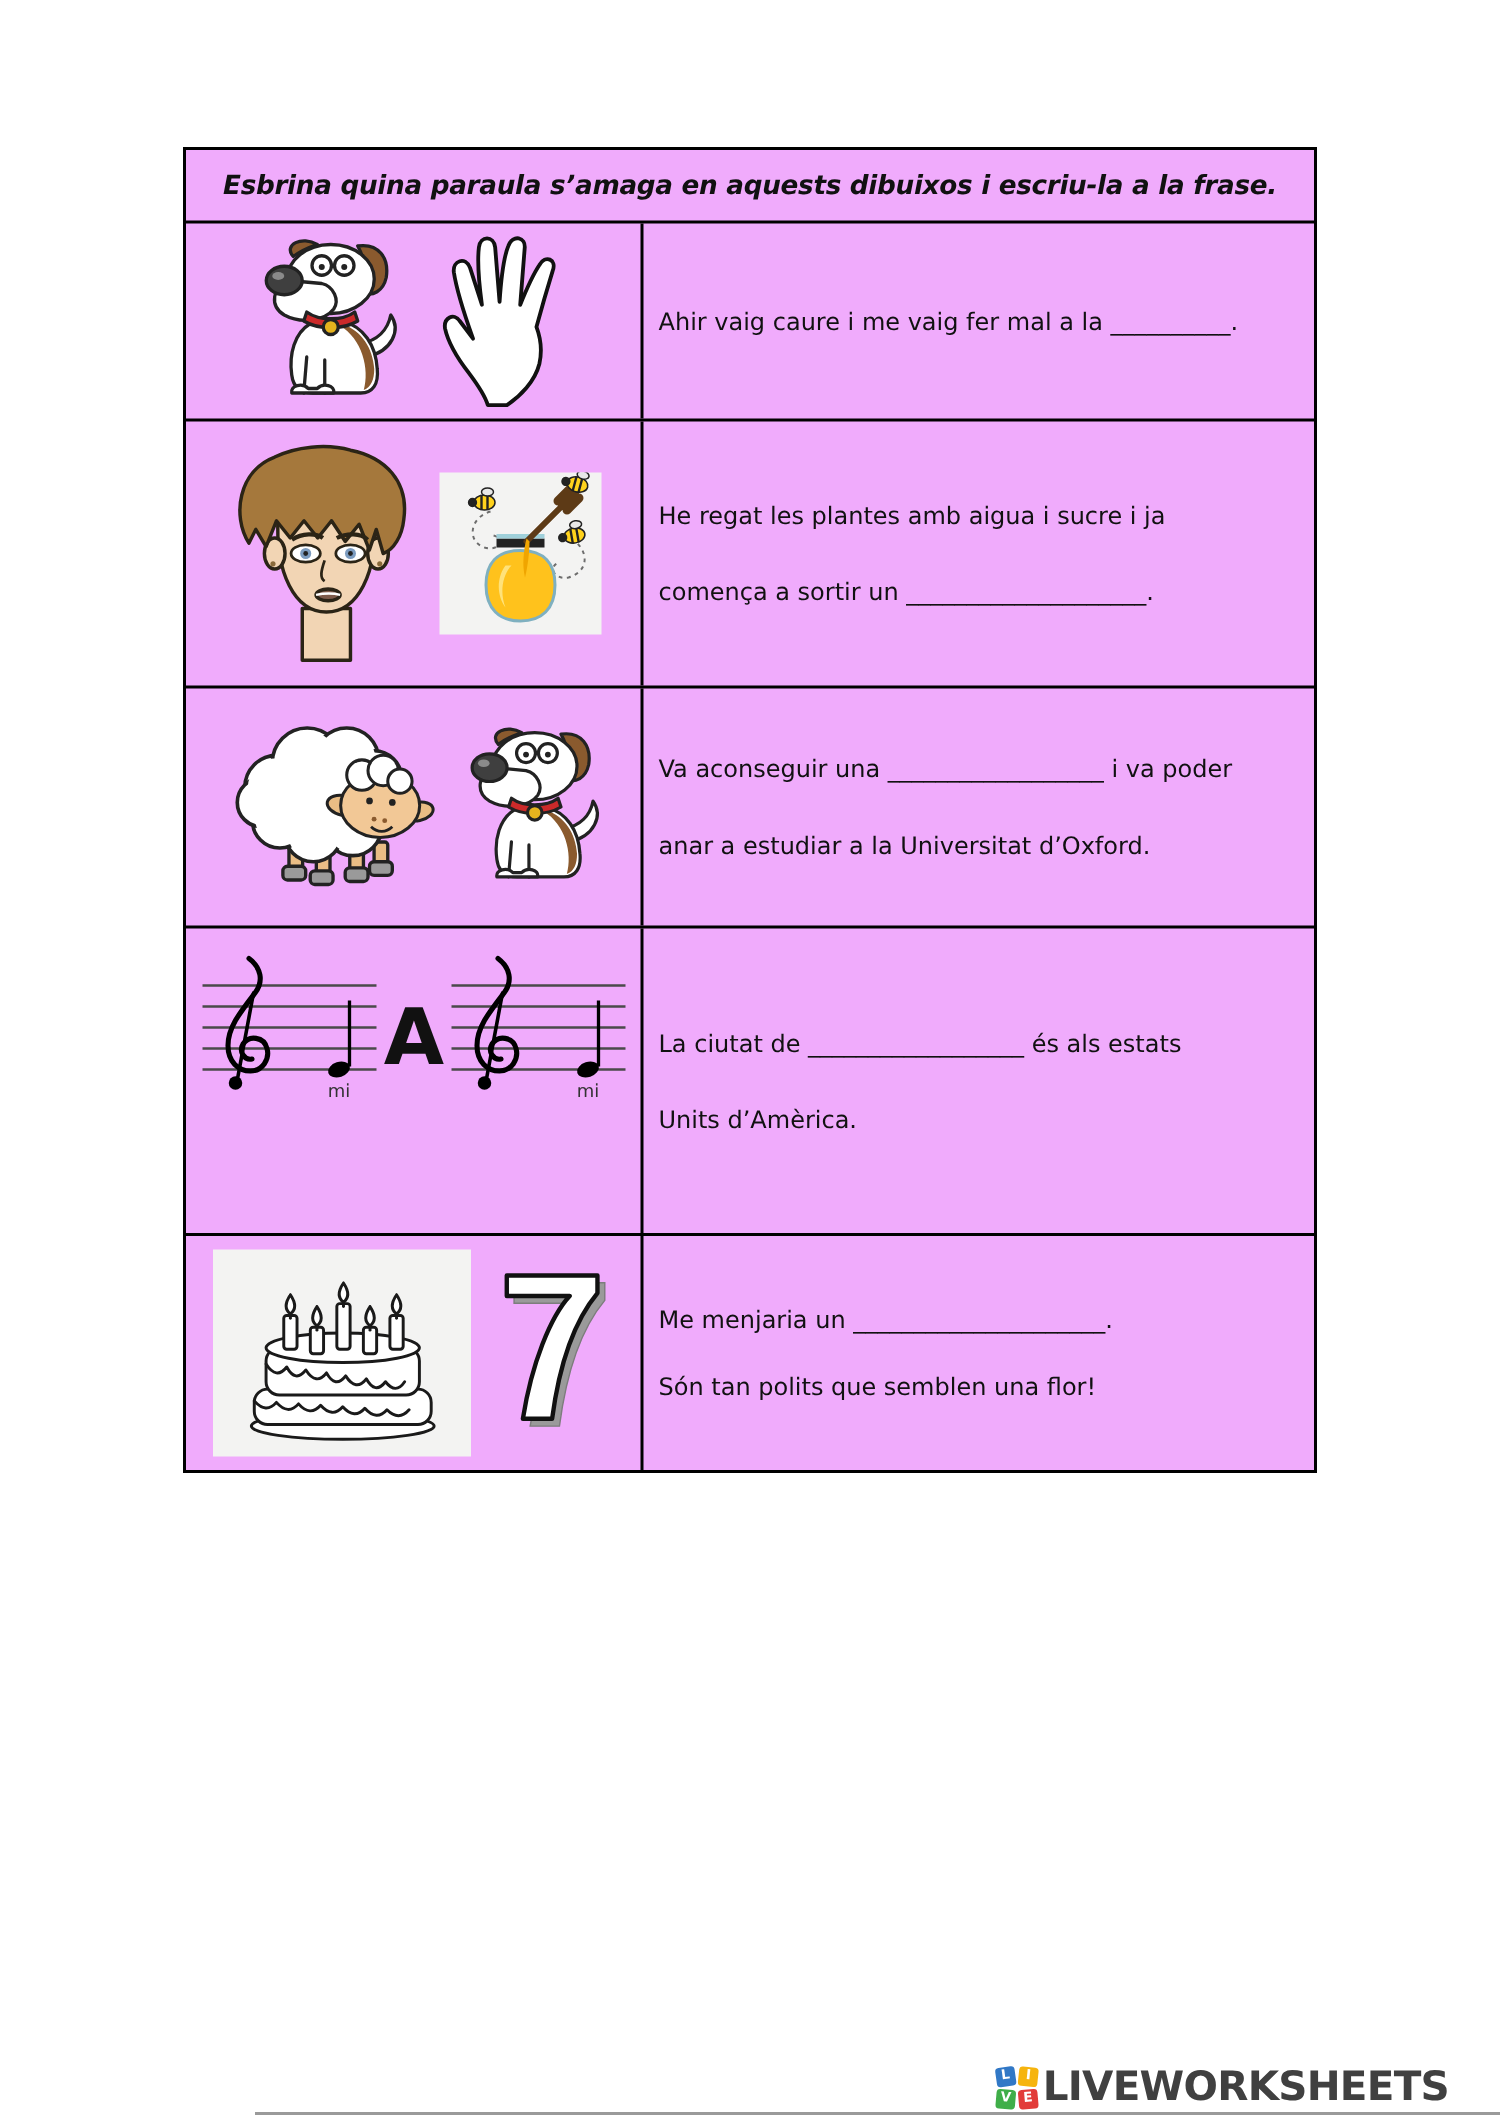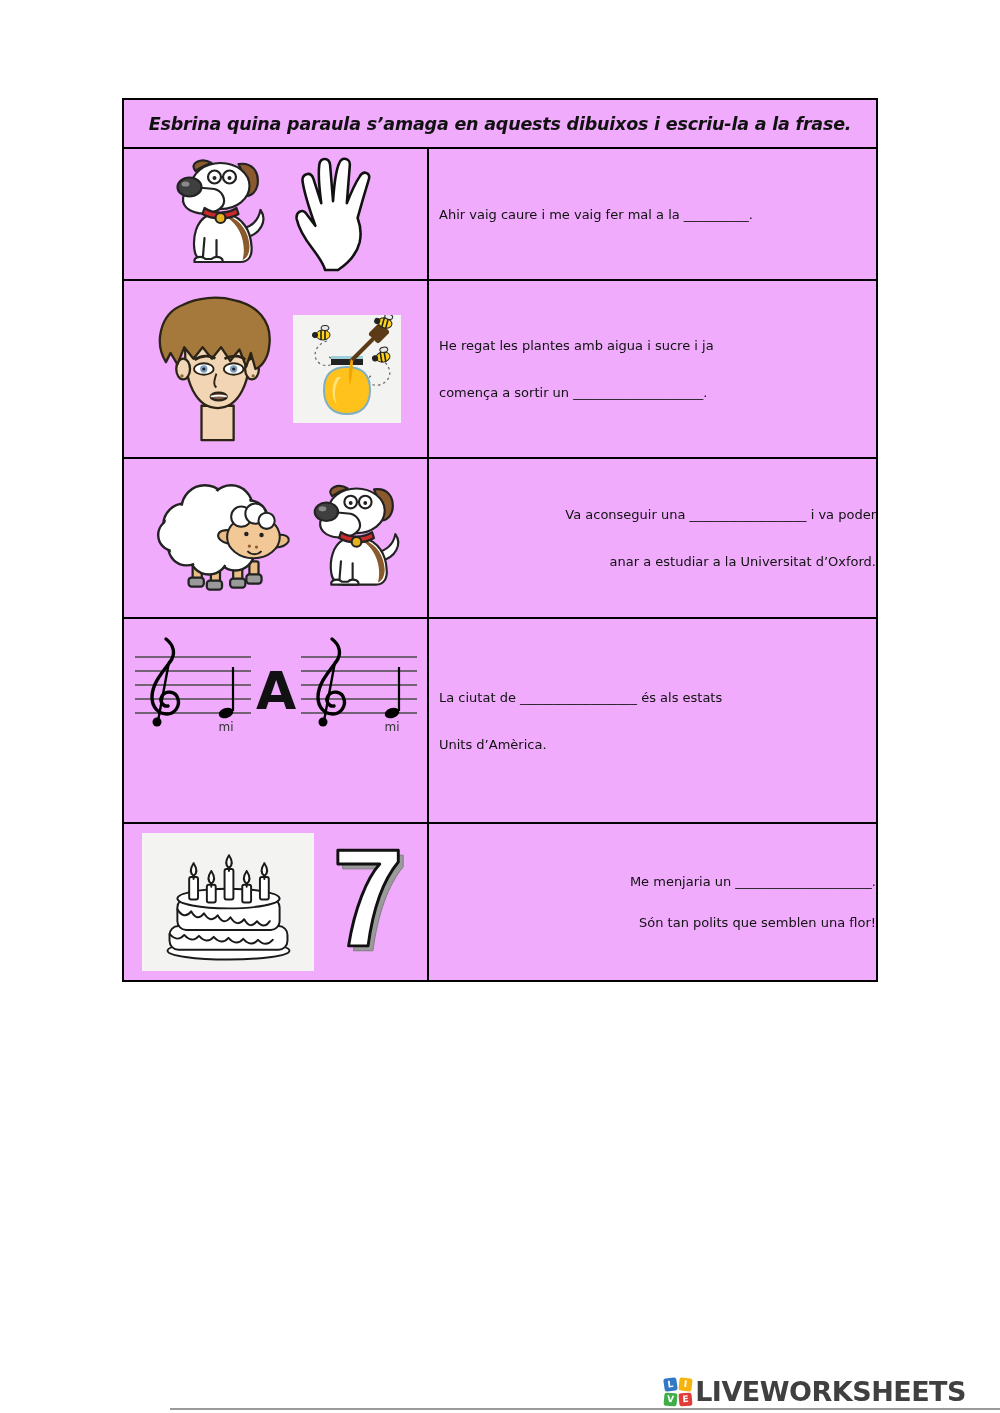--- a/index.html
+++ b/index.html
@@ -17,21 +17,21 @@
     white-space:nowrap;
   }
   .row{display:grid;grid-template-columns:305px 1fr;border-top:2px solid #000;}
   .cell-img{
     border-right:2px solid #000;display:flex;align-items:center;
     justify-content:center;gap:14px;overflow:hidden;
   }
   .cell-img.top{align-items:flex-start;padding-top:12px;}
   .cell-txt{
     display:flex;flex-direction:column;justify-content:center;
-    padding-left:10px;gap:32px;font-size:13px;white-space:nowrap;
+    padding-left:10px;gap:32px;font-size:16px;white-space:nowrap;
   }
   .cell-txt.single{gap:0;}
   .imgbox{display:block;}
   .graybg{background:#f3f3f2;}
   .footer{
     position:absolute;right:34px;bottom:6px;display:flex;align-items:center;gap:3px;
   }
   .tiles{display:grid;grid-template-columns:13px 13px;grid-auto-rows:13px;gap:2px;}
   .tile{
     border-radius:2.5px;color:#fff;font-size:9px;font-weight:bold;line-height:13px;
@@ -170,21 +170,21 @@
           </g>
         </g>
       </svg>
     </div>
     <div class="cell-txt">
       <span>He regat les plantes amb aigua i sucre i ja</span>
       <span>comença a sortir un ____________________.</span>
     </div>
   </div>
 
-  <div class="row" style="height:158px;text-align:right;">
+  <div class="row" style="height:158px;">
     <div class="cell-img" style="gap:10px;">
       <svg class="imgbox" width="152" height="120" viewBox="0 0 150 118">
         <g stroke="#222" stroke-width="2.2" fill="#e9bd85" stroke-linejoin="round">
           <rect x="48" y="84" width="9" height="18" rx="2"></rect>
           <rect x="66" y="88" width="9" height="16" rx="2"></rect>
           <rect x="88" y="86" width="9" height="16" rx="2"></rect>
           <rect x="104" y="82" width="9" height="16" rx="2"></rect>
           <rect x="44" y="98" width="15" height="9" rx="3" fill="#9a9a9a"></rect>
           <rect x="62" y="101" width="15" height="9" rx="3" fill="#9a9a9a"></rect>
           <rect x="85" y="99" width="15" height="9" rx="3" fill="#9a9a9a"></rect>
@@ -248,21 +248,21 @@
         <use href="#staff-sym" x="168" y="2" width="120" height="100"></use>
         <text x="261" y="100" font-size="12" fill="#333" text-anchor="middle">mi</text>
       </svg>
     </div>
     <div class="cell-txt">
       <span>La ciutat de __________________ és als estats</span>
       <span>Units d’Amèrica.</span>
     </div>
   </div>
 
-  <div class="row" style="height:156px;text-align:right;">
+  <div class="row" style="height:156px;">
     <div class="cell-img" style="gap:18px;">
       <svg class="imgbox graybg" width="172" height="138" viewBox="0 0 175 135">
         <g fill="#fff" stroke="#1a1a1a" stroke-width="2" stroke-linejoin="round" stroke-linecap="round">
           <ellipse cx="88" cy="117" rx="62" ry="9"></ellipse>
           <rect x="28" y="92" width="120" height="24" rx="9"></rect>
           <path d="M28,100 q8,9 15,1 q8,9 15,1 q8,9 15,1 q8,9 15,1 q8,9 15,1 q8,9 15,1 q8,8 15,0" fill="none"></path>
           <rect x="36" y="64" width="104" height="32" rx="9"></rect>
           <path d="M36,75 q7,11 14,2 q6,11 13,2 q7,11 14,2 q6,11 13,2 q7,11 14,2 q6,11 13,2 q7,9 13,0" fill="none"></path>
           <ellipse cx="88" cy="64" rx="52" ry="10"></ellipse>
           <g>

